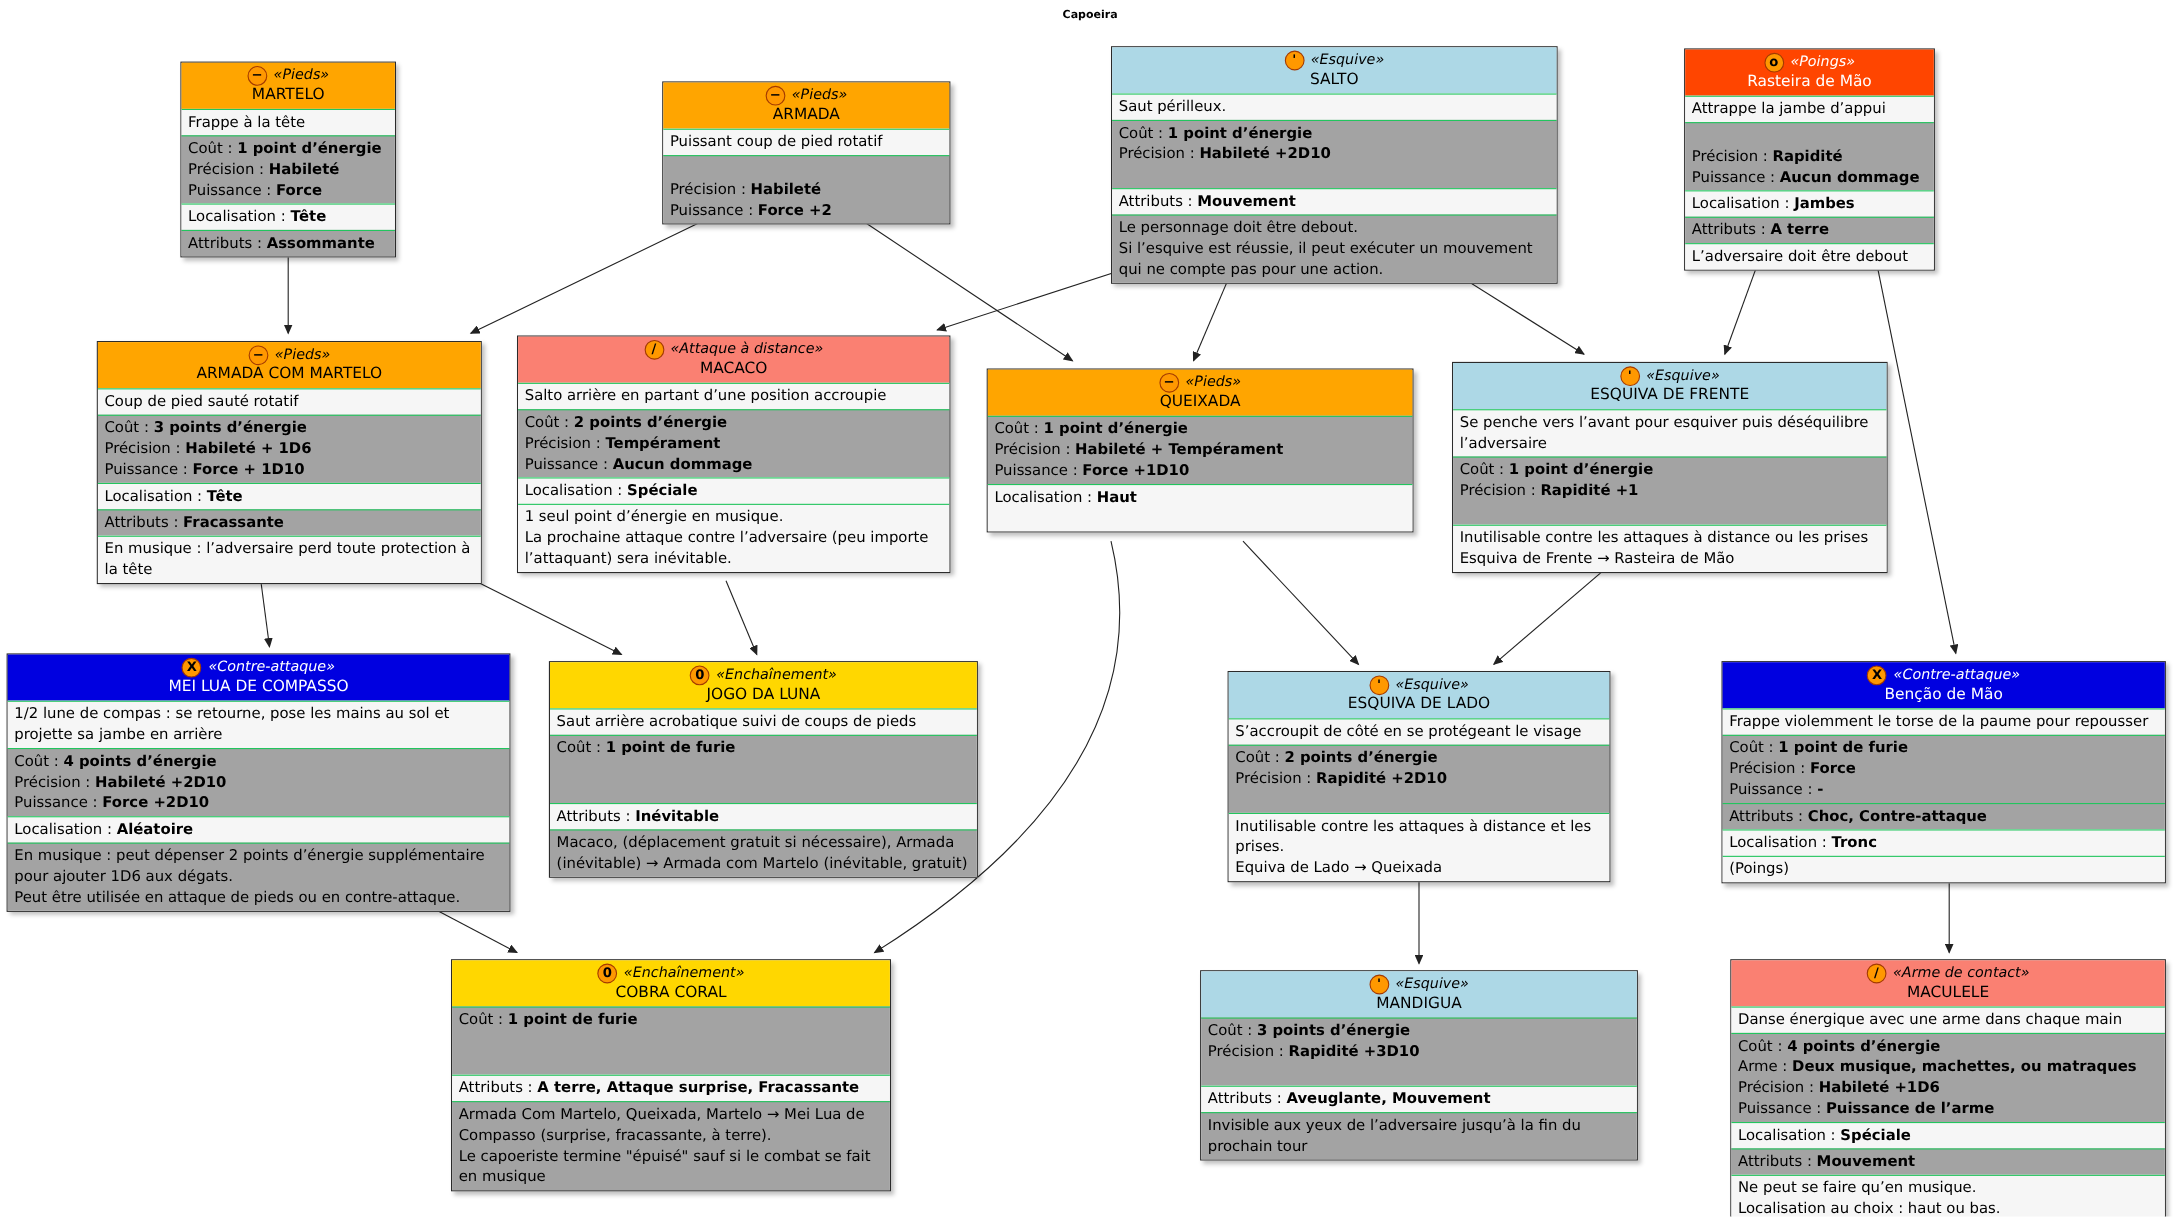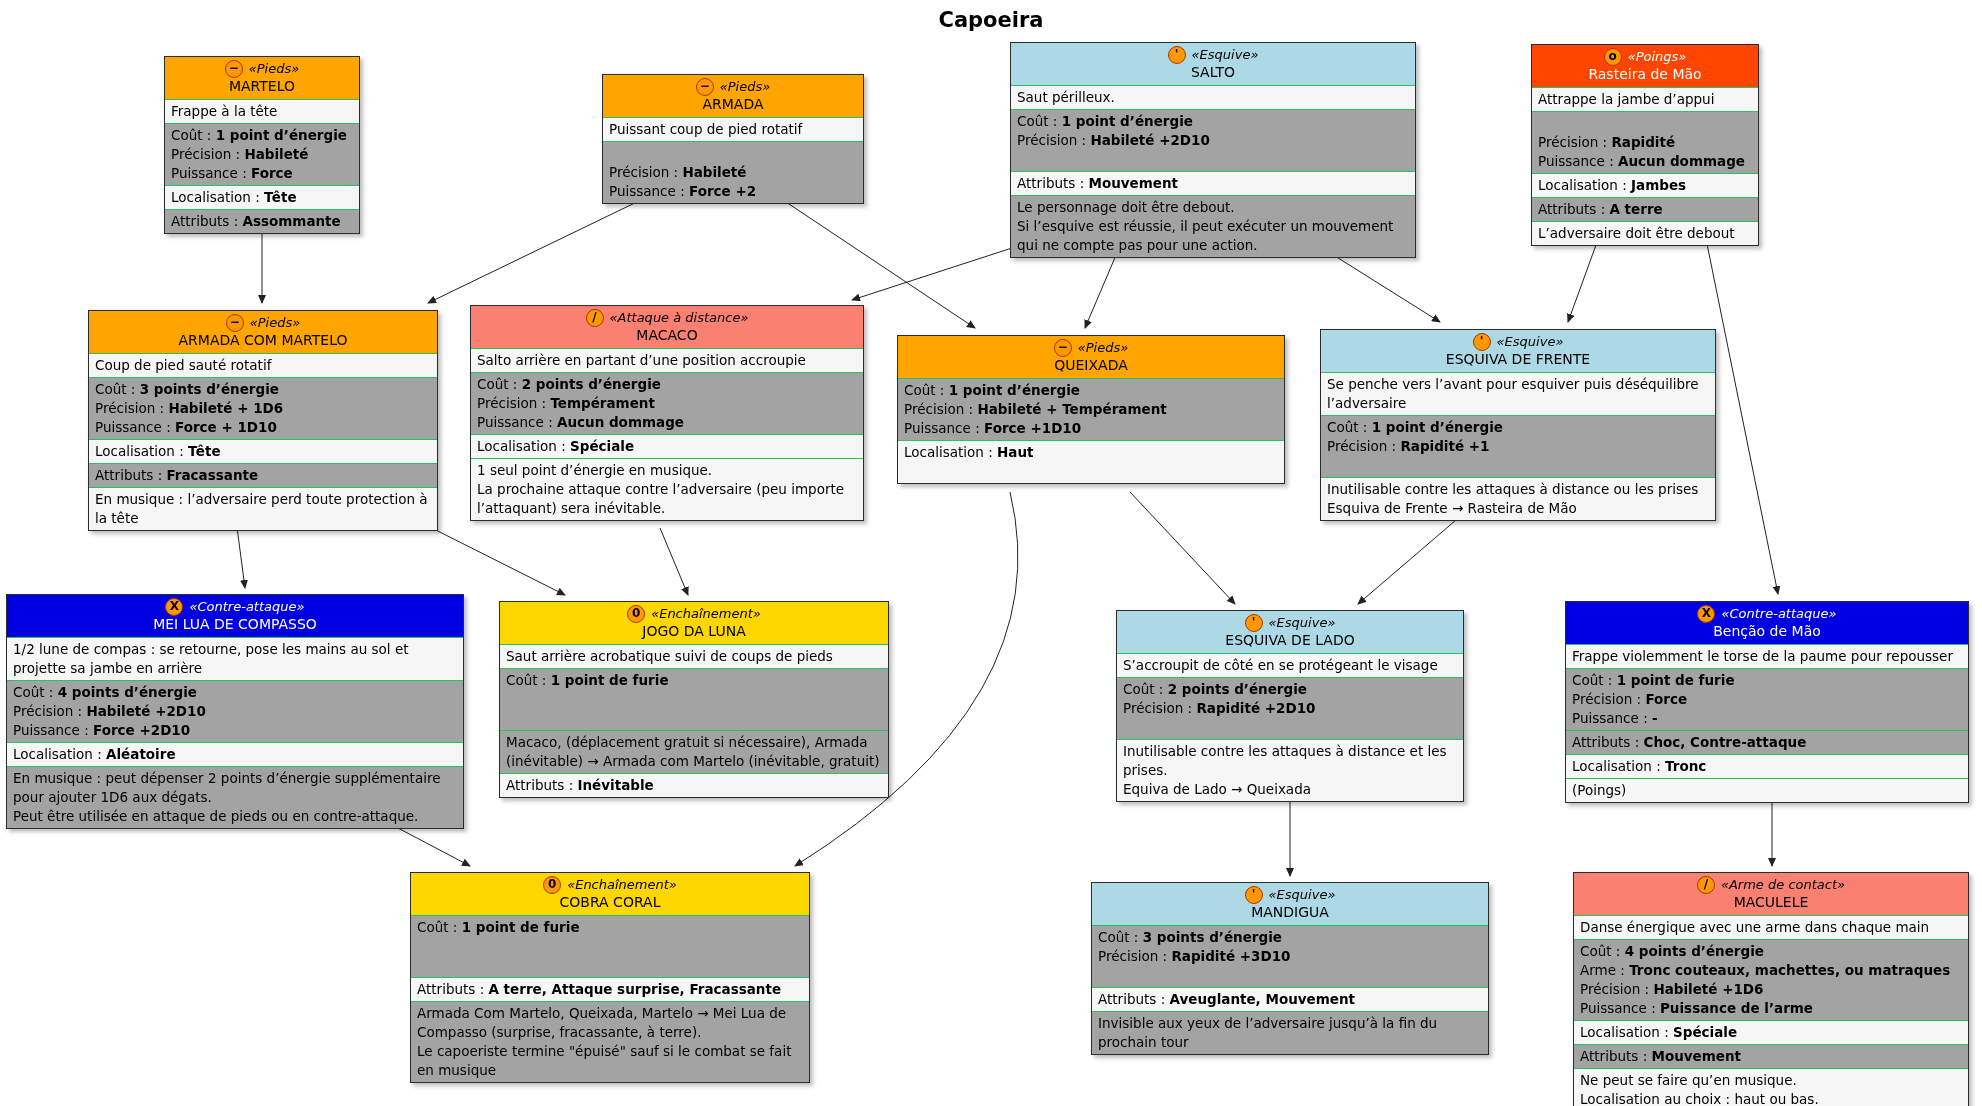--- a/index.html
+++ b/index.html
@@ -5,21 +5,21 @@
   * { margin:0; padding:0; box-sizing:border-box; }
   html,body { width:1982px; height:1106px; }
   body {
     font-family:"DejaVu Sans", sans-serif;
     background:#ffffff;
     position:relative;
     overflow:hidden;
   }
   #title {
     position:absolute; top:8px; left:0; width:100%;
-    text-align:center; font-weight:bold; font-size:21px; color:#000;
+    text-align:center; font-weight:bold; font-size:10px; color:#000;
   }
   #arrows {
     position:absolute; top:0; left:0; width:1982px; height:1106px;
   }
   .edge { stroke:#222; stroke-width:1; fill:none; }
   #diagram { position:absolute; top:0; left:0; width:1982px; height:1106px; }
   .box {
     position:absolute;
     border:1px solid #2b2b2b;
     background:#fff;
@@ -284,25 +284,25 @@
         <div class="box-name">JOGO DA LUNA</div>
       </div>
       <div class="section even">
         <div class="tline">Saut arrière acrobatique suivi de coups de pieds</div>
       </div>
       <div class="section odd">
         <div class="tline">Coût : <b>1 point de furie</b></div>
         <div class="tline"></div>
         <div class="tline"></div>
       </div>
+      <div class="section even">
+        <div class="tline">Attributs : <b>Inévitable</b></div>
+      </div>
       <div class="section odd">
         <div class="tline">Macaco, (déplacement gratuit si nécessaire), Armada (inévitable) → Armada com Martelo (inévitable, gratuit)</div>
-      </div>
-      <div class="section even">
-        <div class="tline">Attributs : <b>Inévitable</b></div>
       </div>
     </div>
     <div class="box" style="left: 1116px; top: 610px; width: 348px;">
       <div class="box-header" style="background: rgb(173, 216, 230); color: rgb(0, 0, 0);">
         <div class="head-row">
           <span class="spot" style="background: rgb(255, 152, 0); border: 1.5px solid rgb(163, 58, 0);">'</span>
           <span class="stereotype">«Esquive»</span>
         </div>
         <div class="box-name">ESQUIVA DE LADO</div>
       </div>
@@ -392,21 +392,21 @@
           <span class="spot" style="background: rgb(255, 152, 0); border: 1.5px solid rgb(163, 58, 0);">/</span>
           <span class="stereotype">«Arme de contact»</span>
         </div>
         <div class="box-name">MACULELE</div>
       </div>
       <div class="section even">
         <div class="tline">Danse énergique avec une arme dans chaque main</div>
       </div>
       <div class="section odd">
         <div class="tline">Coût : <b>4 points d’énergie</b></div>
-        <div class="tline">Arme : <b>Tronc couteaux, machettes, ou matraques</b></div>
+        <div class="tline">Arme : <b>Deux musique, machettes, ou matraques</b></div>
         <div class="tline">Précision : <b>Habileté +1D6</b></div>
         <div class="tline">Puissance : <b>Puissance de l’arme</b></div>
       </div>
       <div class="section even">
         <div class="tline">Localisation : <b>Spéciale</b></div>
       </div>
       <div class="section odd">
         <div class="tline">Attributs : <b>Mouvement</b></div>
       </div>
       <div class="section even">

